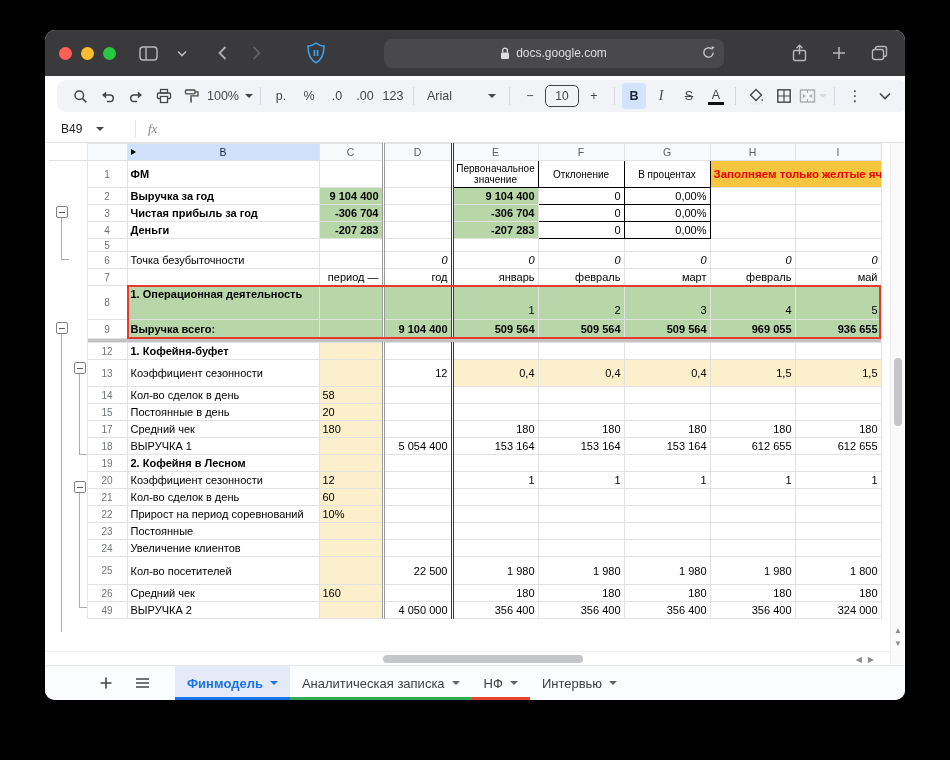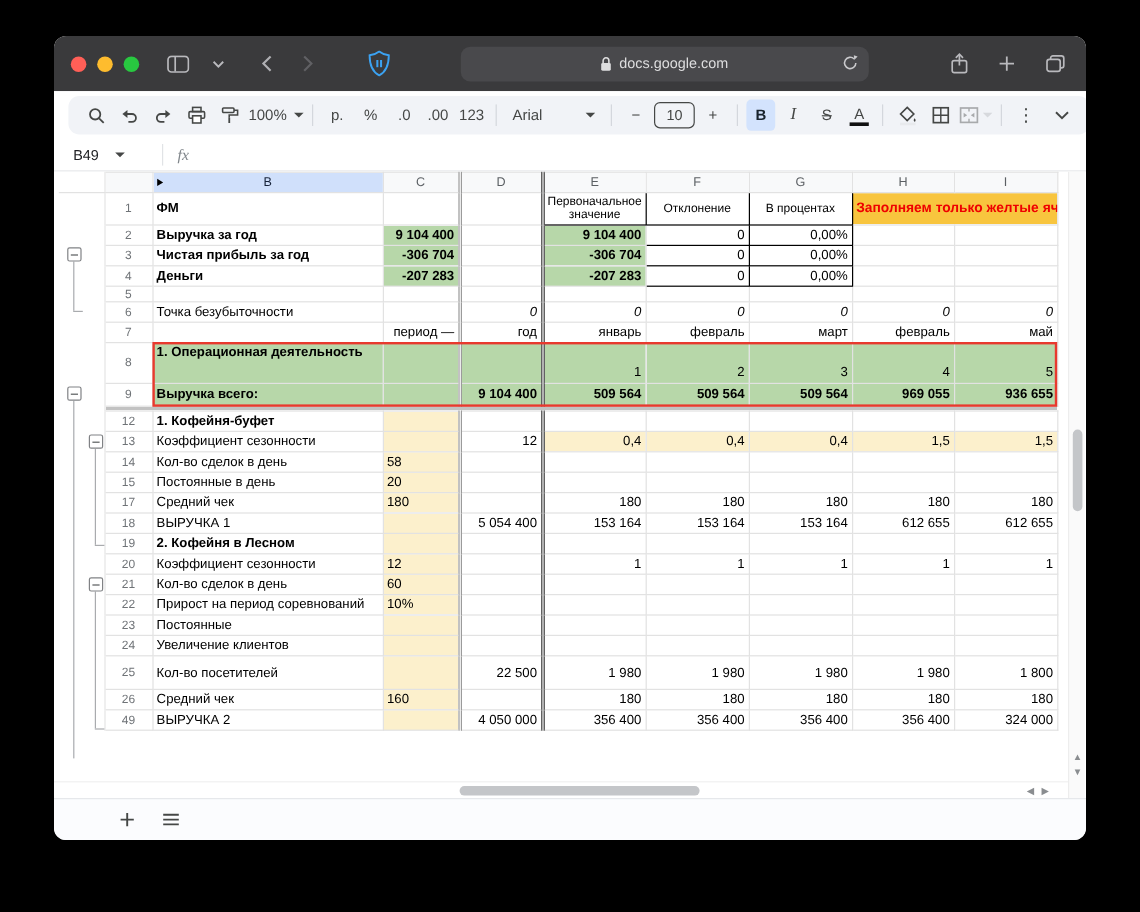--- a/index.html
+++ b/index.html
@@ -413,21 +413,21 @@
               <td class="rownum">12</td>
               <td class="cell cB b">1. Кофейня-буфет</td>
               <td class="cell cC yellow"></td>
               <td class="cell cD"></td>
               <td class="cell cE"></td>
               <td class="cell cF"></td>
               <td class="cell cG"></td>
               <td class="cell cH"></td>
               <td class="cell cI"></td>
             </tr>
-            <tr style="height:17px">
+            <tr style="height:27px">
               <td class="gutter"></td>
               <td class="rownum">13</td>
               <td class="cell cB">Коэффициент сезонности</td>
               <td class="cell cC yellow"></td>
               <td class="cell cD num">12</td>
               <td class="cell cE num yellow">0,4</td>
               <td class="cell cF num yellow">0,4</td>
               <td class="cell cG num yellow">0,4</td>
               <td class="cell cH num yellow">1,5</td>
               <td class="cell cI num yellow">1,5</td>
@@ -626,16 +626,37 @@
             <line x1="1.5" y1="7" x2="12.5" y2="7" stroke="#454746" stroke-width="1.6"></line>
           </svg>
       </button>
       <button class="icbtn">
         <svg width="15" height="12" viewBox="0 0 15 12">
             <line x1="1" y1="2" x2="14" y2="2" stroke="#454746" stroke-width="1.6"></line>
             <line x1="1" y1="6" x2="14" y2="6" stroke="#454746" stroke-width="1.6"></line>
             <line x1="1" y1="10" x2="14" y2="10" stroke="#454746" stroke-width="1.6"></line>
           </svg>
       </button>
+      <div id="tabs" style="display:flex; align-items:stretch; margin-left:14px">
+          <div class="stab active">
+            <span>Финмодель</span>
+            <span class="tcaret"></span>
+            <span class="bar" style="background: rgb(26, 115, 232);"></span>
+          </div>
+          <div class="stab">
+            <span>Аналитическая записка</span>
+            <span class="tcaret"></span>
+            <span class="bar" style="background: rgb(52, 168, 83);"></span>
+          </div>
+          <div class="stab">
+            <span>НФ</span>
+            <span class="tcaret"></span>
+            <span class="bar" style="background: rgb(234, 67, 53);"></span>
+          </div>
+          <div class="stab">
+            <span>Интервью</span>
+            <span class="tcaret"></span>
+          </div>
+        </div>
     </div>
 
   </div>
 </div>
 
 </body></html>

